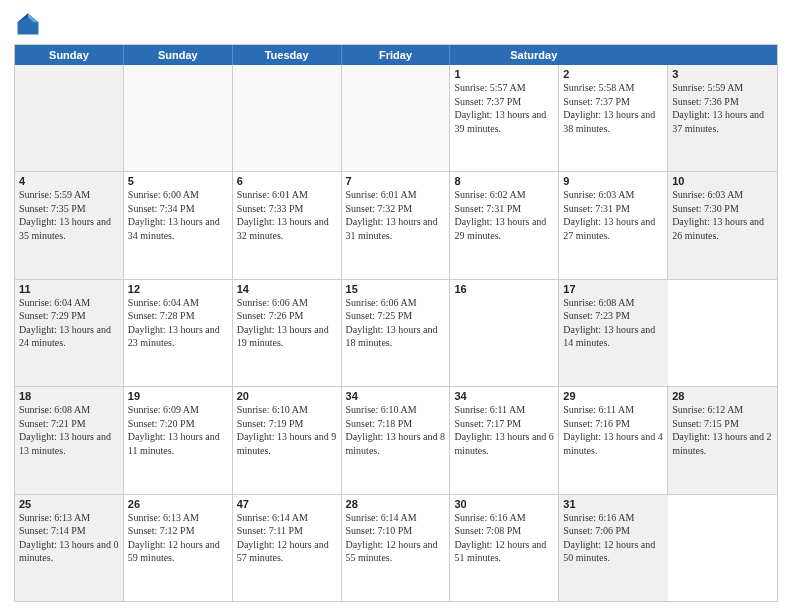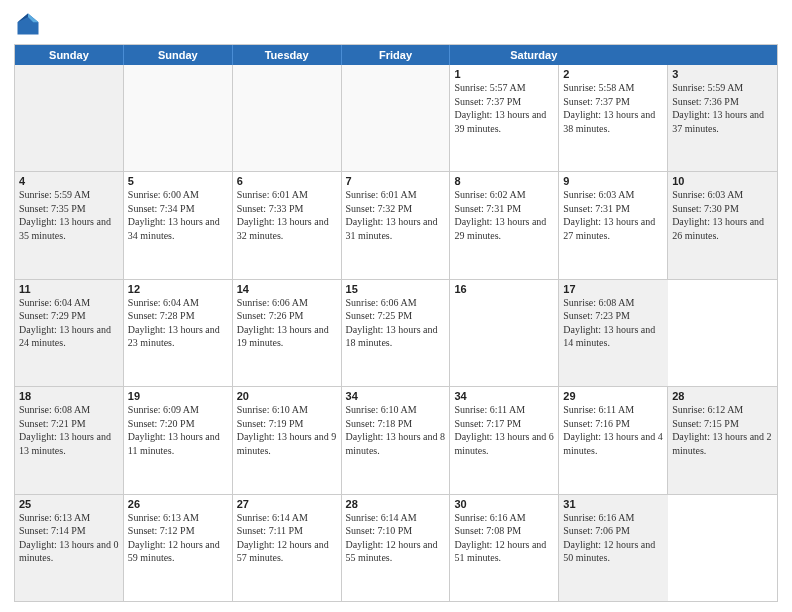--- a/index.html
+++ b/index.html
@@ -247,21 +247,21 @@
         <div class="cal-row">
           <div class="cal-cell shaded">
             <div class="day-num">25</div>
             <div class="cell-info">Sunrise: 6:13 AM<br>Sunset: 7:14 PM<br>Daylight: 13 hours and 0 minutes.</div>
           </div>
           <div class="cal-cell">
             <div class="day-num">26</div>
             <div class="cell-info">Sunrise: 6:13 AM<br>Sunset: 7:12 PM<br>Daylight: 12 hours and 59 minutes.</div>
           </div>
           <div class="cal-cell">
-            <div class="day-num">27</div>
+            <div class="day-num">47</div>
             <div class="cell-info">Sunrise: 6:14 AM<br>Sunset: 7:11 PM<br>Daylight: 12 hours and 57 minutes.</div>
           </div>
           <div class="cal-cell">
             <div class="day-num">28</div>
             <div class="cell-info">Sunrise: 6:14 AM<br>Sunset: 7:10 PM<br>Daylight: 12 hours and 55 minutes.</div>
           </div>
           <div class="cal-cell">
             <div class="day-num">30</div>
             <div class="cell-info">Sunrise: 6:16 AM<br>Sunset: 7:08 PM<br>Daylight: 12 hours and 51 minutes.</div>
           </div>

